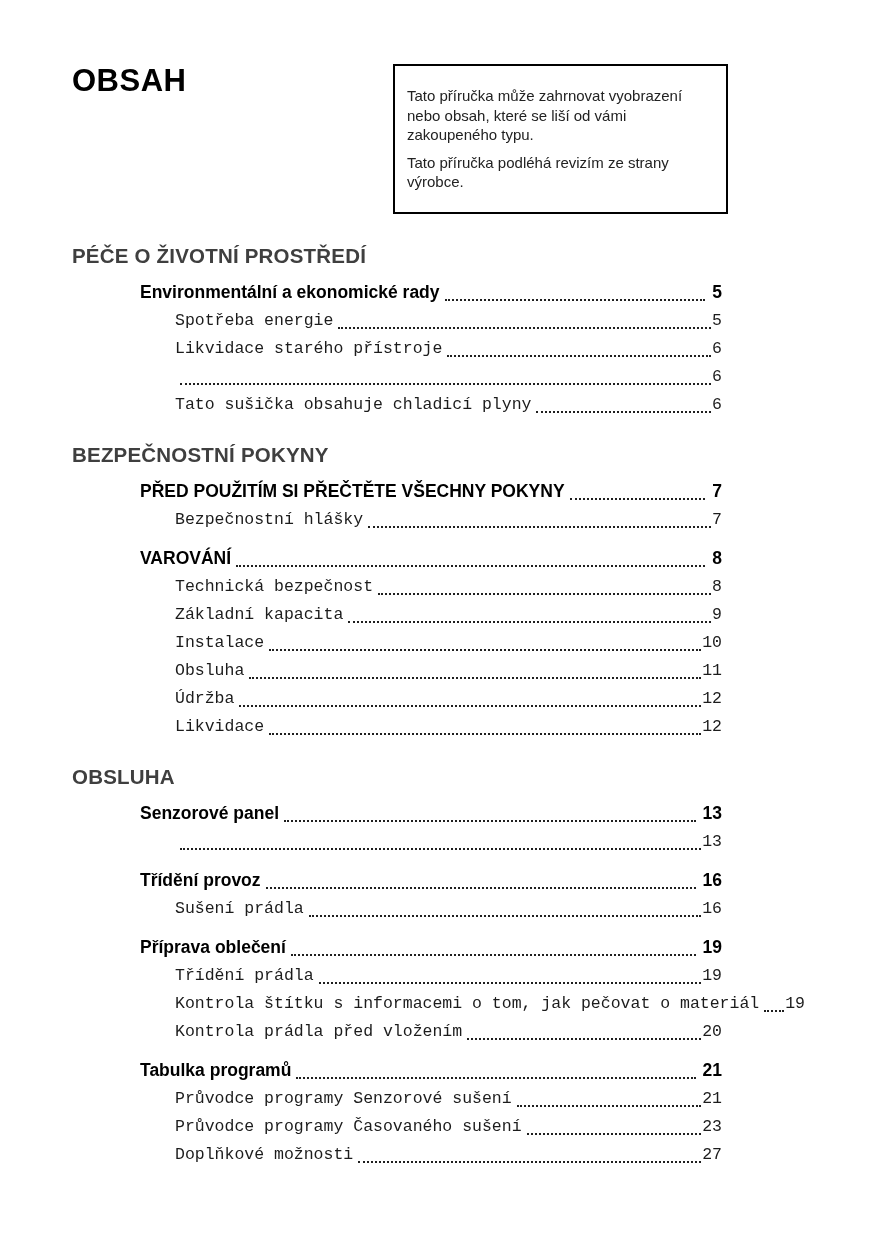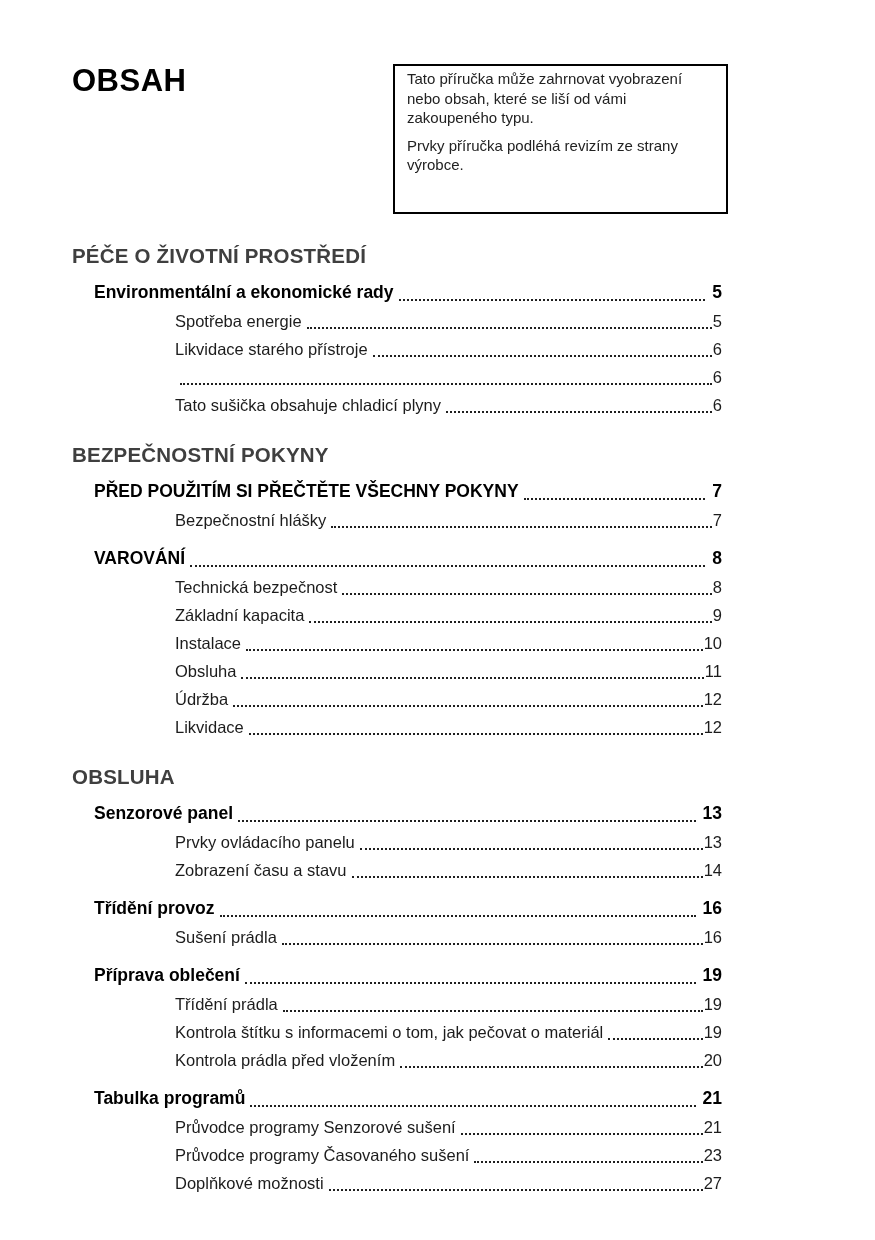--- a/index.html
+++ b/index.html
@@ -27,21 +27,21 @@
     font-size: 31px;
     font-weight: 700;
     letter-spacing: 0.5px;
     color: #000000;
     line-height: 38px;
   }
   .notice-box {
     width: 335px;
     height: 150px;
     border: 2px solid #000000;
-    padding: 3px 12px;
+    padding: 20px 12px;
     margin-top: 2px;
     margin-right: -6px;
     flex-shrink: 0;
   }
   .notice-box p {
     margin: 0 0 8px 0;
     font-size: 15px;
     line-height: 19.5px;
     color: #222222;
   }
@@ -52,32 +52,33 @@
     font-weight: 700;
     color: #3f3f3f;
     line-height: 24px;
     letter-spacing: 0.2px;
   }
   .toc-row {
     display: flex;
     align-items: flex-end;
   }
   .toc-row.lvl1 {
-    margin-left: 22px;
+    margin-left: 68px;
     margin-top: 10px;
     font-weight: 700;
     font-size: 17.5px;
     line-height: 29px;
     color: #000000;
   }
   .toc-row.lvl2 {
     margin-left: 103px;
     font-size: 16.5px;
     line-height: 28px;
     color: #1c1c1c;
+    font-family: Liberation Mono, monospace;
   }
   .toc-label { white-space: nowrap; }
   .toc-dots {
     flex: 1 1 auto;
     border-bottom: 2px dotted #1f1f1f;
     margin: 0 1px 6px 5px;
     min-width: 20px;
   }
   .lvl1 .toc-dots {
     border-bottom-width: 2.5px;
@@ -87,21 +88,21 @@
   .toc-page { white-space: nowrap; }
 </style>
 </head>
 <body>
 
 <div class="page">
   <div class="header">
     <h1 class="doc-title">OBSAH</h1>
     <div class="notice-box">
       <p>Tato příručka může zahrnovat vyobrazení nebo obsah, které se liší od vámi zakoupeného typu.</p>
-      <p>Prvky příručka podléhá revizím ze strany výrobce.</p>
+      <p>Tato příručka podléhá revizím ze strany výrobce.</p>
     </div>
   </div>
   <div class="toc">
       <section class="toc-section">
         <h2 class="toc-heading">PÉČE O ŽIVOTNÍ PROSTŘEDÍ</h2>
         <div class="toc-row lvl1">
           <span class="toc-label">Environmentální a ekonomické rady</span>
           <span class="toc-dots"></span>
           <span class="toc-page">5</span>
         </div>
@@ -174,28 +175,22 @@
         </div>
       </section>
       <section class="toc-section">
         <h2 class="toc-heading">OBSLUHA</h2>
         <div class="toc-row lvl1">
           <span class="toc-label">Senzorové panel</span>
           <span class="toc-dots"></span>
           <span class="toc-page">13</span>
         </div>
         <div class="toc-row lvl2">
-          <span class="toc-label">Prvky ovládacího panelu</span>
           <span class="toc-dots"></span>
           <span class="toc-page">13</span>
-        </div>
-        <div class="toc-row lvl2">
-          <span class="toc-label">Zobrazení času a stavu</span>
-          <span class="toc-dots"></span>
-          <span class="toc-page">14</span>
         </div>
         <div class="toc-row lvl1">
           <span class="toc-label">Třídění provoz</span>
           <span class="toc-dots"></span>
           <span class="toc-page">16</span>
         </div>
         <div class="toc-row lvl2">
           <span class="toc-label">Sušení prádla</span>
           <span class="toc-dots"></span>
           <span class="toc-page">16</span>

